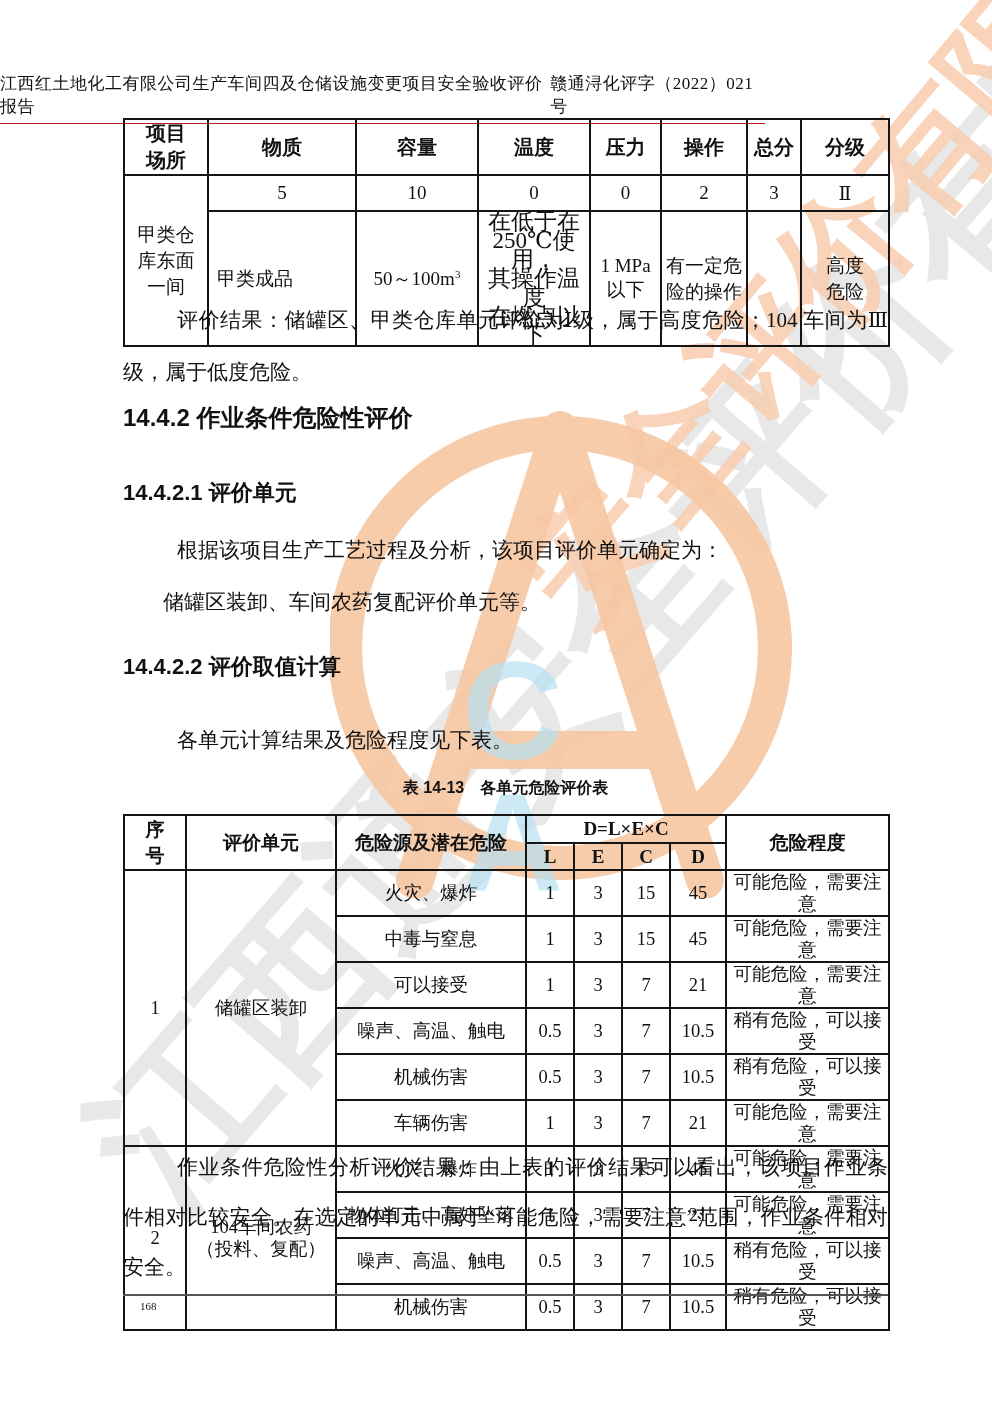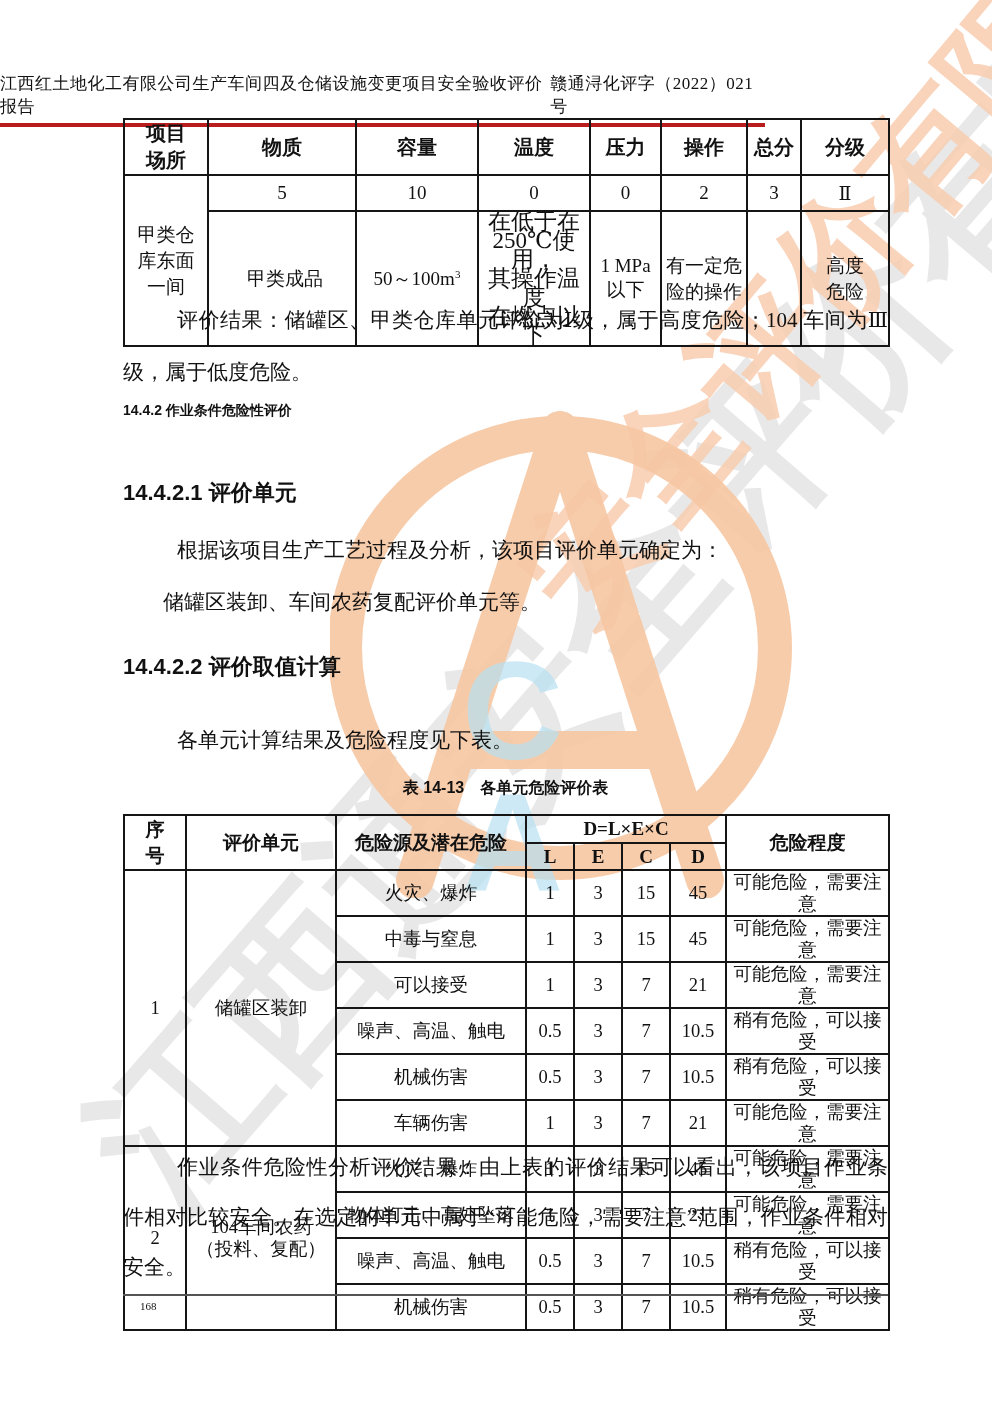--- a/index.html
+++ b/index.html
@@ -20,37 +20,37 @@
   .wm-logo{position:absolute;left:330px;top:398px;z-index:0;pointer-events:none;opacity:.9;}
   .wm-red{left:345px;top:880px;font-size:142px;line-height:150px;font-weight:bold;
           color:#e0493a;opacity:.40;letter-spacing:2px;z-index:3;
           mix-blend-mode:multiply;font-family:"Liberation Sans",sans-serif;}
 
   
   .content{position:absolute;left:123px;top:0;width:765px;z-index:2;}
 
   .doc-header{position:absolute;top:72px;left:0;width:765px;display:flex;
               justify-content:space-between;font-size:17px;letter-spacing:.5px;
-              border-bottom:4px solid #b91c1c;padding-bottom:5px;}
+              border-bottom:1px solid #b91c1c;padding-bottom:5px;}
 
   table{border-collapse:collapse;table-layout:fixed;width:765px;}
   td,th{border:2px solid #151515;text-align:center;vertical-align:middle;
         white-space:pre-line;padding:0 2px;overflow:hidden;}
 
   .t1{position:absolute;top:118px;left:0;}
   .t1 th{font-family:"Liberation Sans",sans-serif;font-weight:bold;font-size:20px;height:48px;}
   .t1 td{font-size:19px;}
   .t1 .score td{height:34px;}
   .t1 .detail td{height:86px;}
   .t1 .temp{font-size:23px;line-height:19px;}
-  .t1 .left{text-align:center;padding-left:8px;margin-left:36px;}
+  .t1 .left{text-align:left;padding-left:8px;margin-left:36px;}
   sup{font-size:11px;}
 
   .h1{position:absolute;top:402px;left:0;font-family:"Liberation Sans",sans-serif;
-      font-weight:bold;font-size:14px;}
+      font-weight:bold;font-size:24px;}
   .h2{position:absolute;top:478px;left:0;font-family:"Liberation Sans",sans-serif;
       font-weight:bold;font-size:22px;}
   .h3{position:absolute;top:652px;left:0;font-family:"Liberation Sans",sans-serif;
       font-weight:bold;font-size:22px;}
 
   .p{font-size:21px;}
   .p1{position:absolute;top:294px;left:0;width:765px;line-height:52px;
       text-align:justify;text-indent:54px;}
   .p2a{position:absolute;top:536px;left:54px;}
   .p2b{position:absolute;top:588px;left:40px;}

